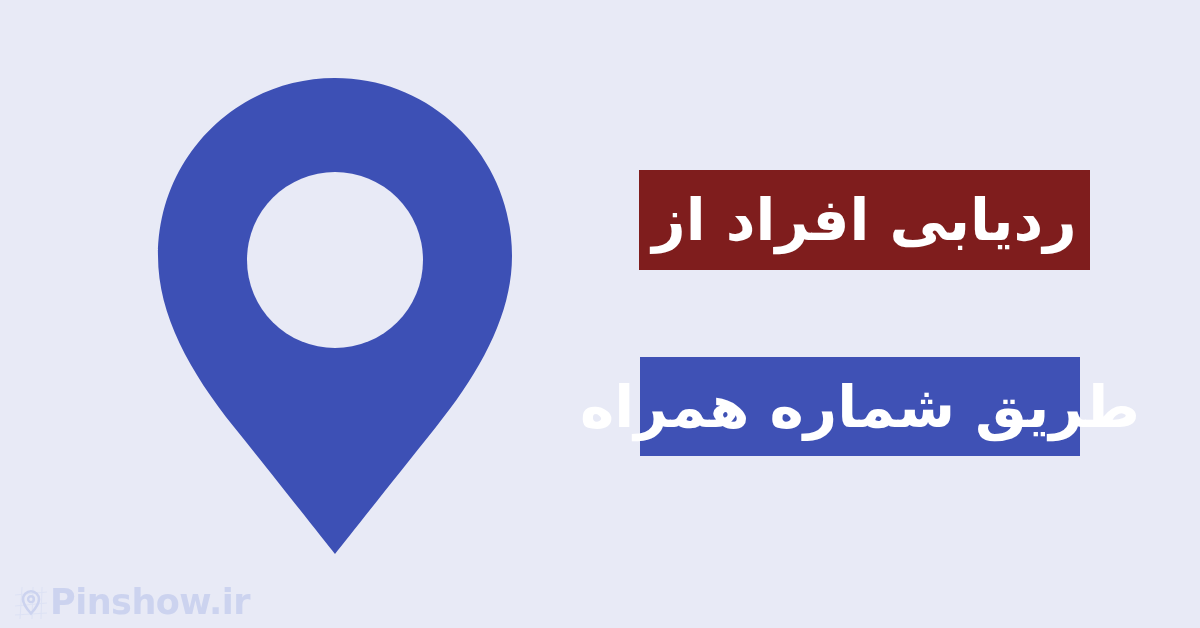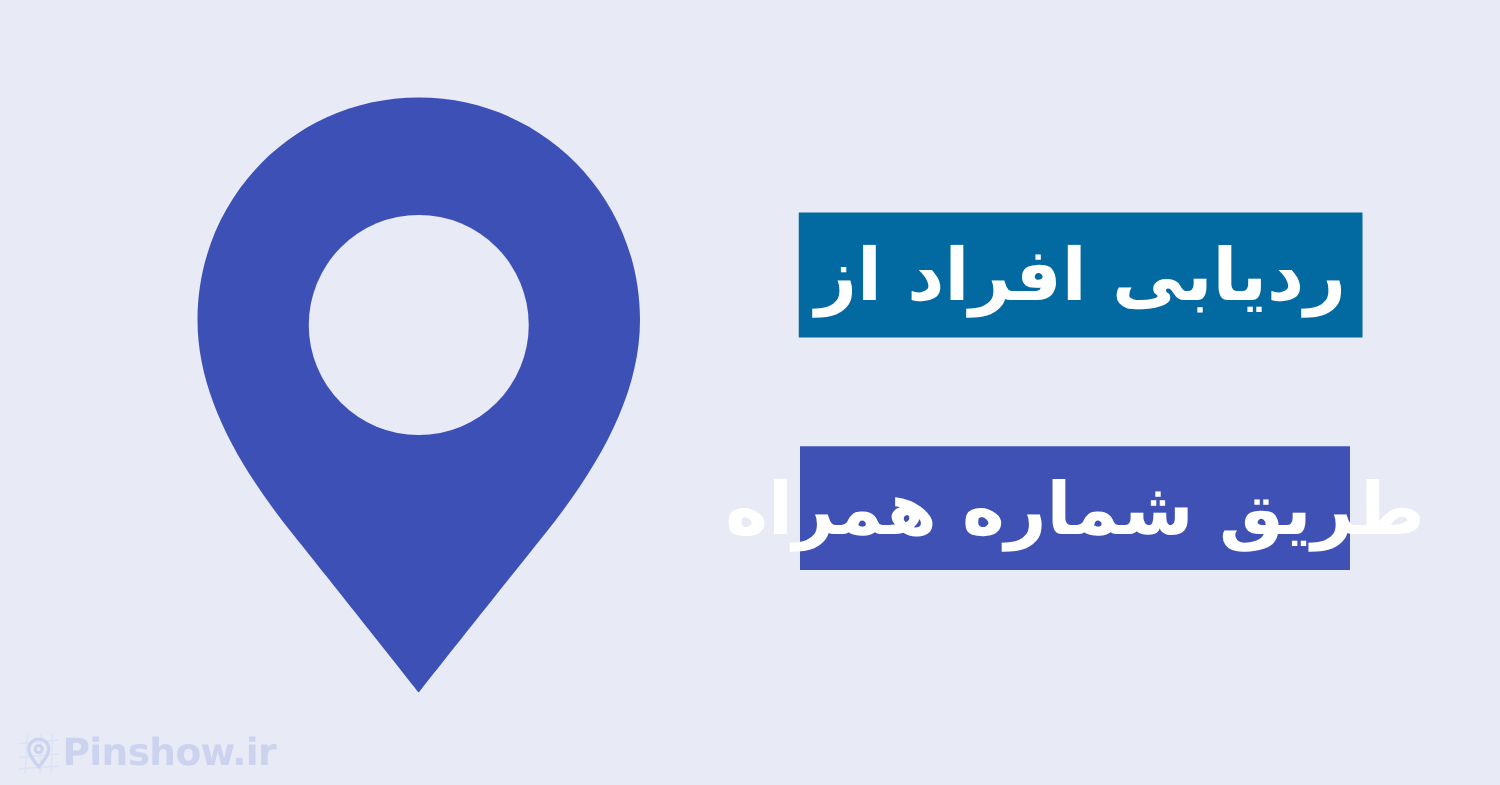--- a/index.html
+++ b/index.html
@@ -82,21 +82,21 @@
     height: 34px;
     flex: 0 0 auto;
   }
   #watermark-logo svg {
     display: block;
     width: 34px;
     height: 34px;
   }
   #watermark-label {
     color: #ccd3ef;
-    font-size: 30px;
+    font-size: 35px;
     font-weight: bold;
     letter-spacing: -0.5px;
     font-family: "DejaVu Sans", sans-serif;
     line-height: 1;
   }
 </style>
 </head>
 <body>
 
 <div id="stage" style="background: rgb(232, 234, 246);">
@@ -112,21 +112,21 @@
       <path d="M183 6
            C 85 6, 6 85, 6 184
            C 6 243, 38 300, 82 355
            C 126 410, 168 463, 183 482
            C 198 463, 240 410, 284 355
            C 328 300, 360 243, 360 184
            C 360 85, 281 6, 183 6 Z" fill="#3d50b5" mask="url(#pin-hole-mask)"></path>
     </svg>
   </div>
 
-  <div class="banner" id="banner-line-1" style="background: #0369a1;">
+  <div class="banner" id="banner-line-1" style="background: #7f1d1d;">
     <span class="banner-text" style="color: rgb(255, 255, 255);">ردیابی افراد از</span>
   </div>
 
   <div class="banner" id="banner-line-2" style="background: rgb(63, 81, 181);">
     <span class="banner-text" style="color: rgb(255, 255, 255);">طریق شماره همراه</span>
   </div>
 
   <div id="watermark">
     <span id="watermark-logo">
       <svg viewBox="0 0 34 34" xmlns="http://www.w3.org/2000/svg" aria-hidden="true">

